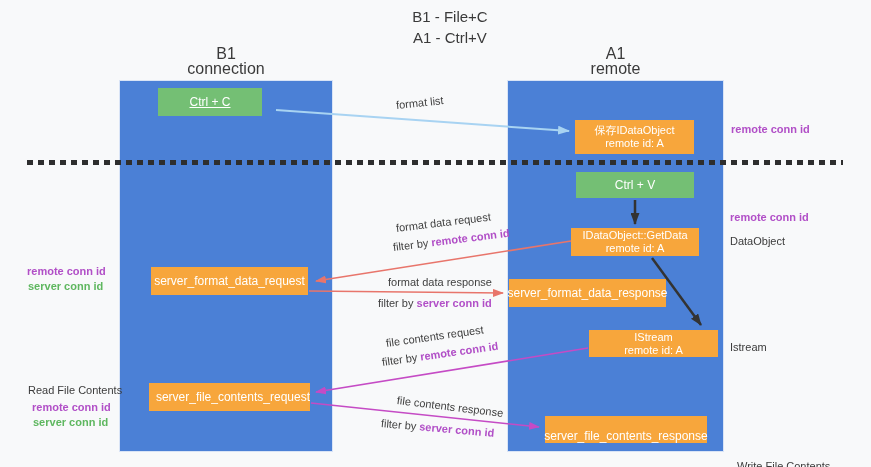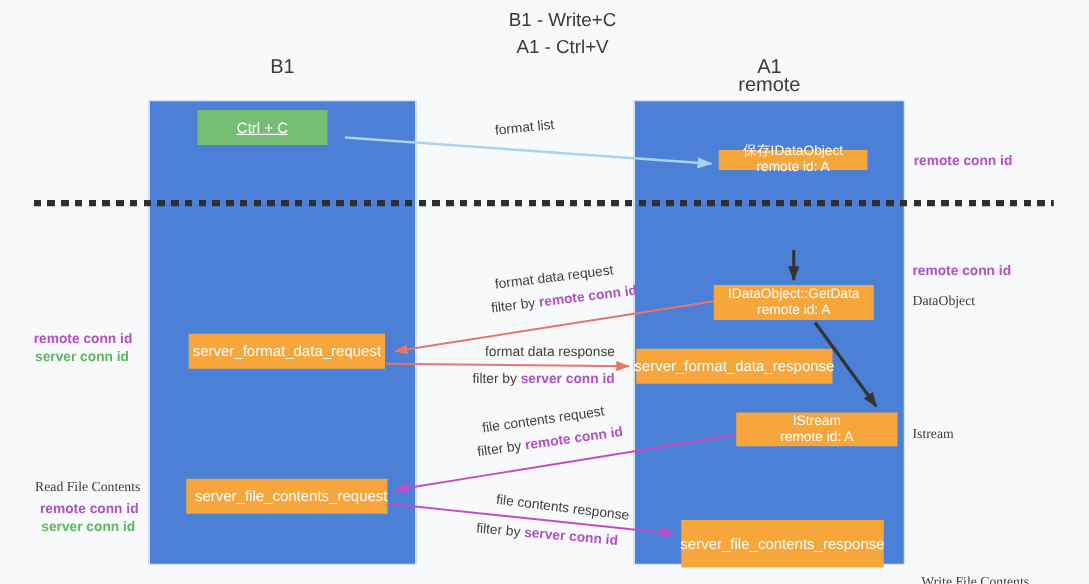--- a/index.html
+++ b/index.html
@@ -55,56 +55,60 @@
     color:#3f3f3f;
     white-space:nowrap;
     transform-origin:left center;
   }
   .annot{
     font-size:11px;
     white-space:nowrap;
   }
   .annot.purple{color:#b14fc7;font-weight:bold;}
   .annot.greent{color:#5eb75f;font-weight:bold;}
-  .annot.dark{color:#3b3b3b;font-family:Liberation Serif, serif;}
+  .annot.dark{color:#3b3b3b;}
   .flt-purple{color:#b14fc7;font-weight:bold;}
   svg.arrows{position:absolute;left:0;top:0;pointer-events:none;}
 </style>
 </head>
 <body>
 
 <div class="canvas">
 
   <div class="abs title" style="left:330px;top:6px;width:240px;">
-    <div>B1 - Write+C</div>
+    <div>B1 - File+C</div>
     <div>A1 - Ctrl+V</div>
   </div>
 
   <div class="abs col-header" style="left:119px;top:46px;width:214px;">
     <div>B1</div>
+    <div>connection</div>
   </div>
   <div class="abs col-header" style="left:507px;top:46px;width:217px;">
     <div>A1</div>
     <div>remote</div>
   </div>
 
   <div class="abs lifeline" style="left:119px;top:80px;width:214px;height:372px;"></div>
   <div class="abs lifeline" style="left:507px;top:80px;width:217px;height:372px;"></div>
 
   <div class="abs dashed-sep" style="left:27px;top:160px;width:816px;"></div>
 
   <div class="abs node green" style="left:158px;top:88px;width:104px;height:28px;text-decoration:underline;">
     <div>Ctrl + C</div>
   </div>
 
-  <div class="abs node orange two-line" style="left:575px;top:120px;width:119px;height:16px;">
+  <div class="abs node orange two-line" style="left:575px;top:120px;width:119px;height:34px;">
     <div>保存IDataObject</div>
     <div>remote id: A</div>
   </div>
 
+  <div class="abs node green" style="left:576px;top:172px;width:118px;height:26px;">
+    <div>Ctrl + V</div>
+  </div>
 
   <div class="abs node orange two-line" style="left:571px;top:228px;width:128px;height:28px;">
     <div>IDataObject::GetData</div>
     <div>remote id: A</div>
   </div>
 
   <div class="abs node orange" style="left:151px;top:267px;width:157px;height:28px;">
     <div>server_format_data_request</div>
   </div>
 
@@ -114,21 +118,21 @@
 
   <div class="abs node orange two-line" style="left:589px;top:330px;width:129px;height:27px;">
     <div>IStream</div>
     <div>remote id: A</div>
   </div>
 
   <div class="abs node orange" style="left:149px;top:383px;width:161px;height:28px;align-items:flex-end;">
     <div>server_file_contents_request</div>
   </div>
 
-  <div class="abs node orange" style="left:545px;top:416px;width:162px;height:38px;">
+  <div class="abs node orange" style="left:545px;top:416px;width:162px;height:27px;justify-content:flex-end;">
     <div>server_file_contents_response</div>
   </div>
 
   <svg class="arrows" width="871" height="467" viewBox="0 0 871 467">
     <defs>
       <marker id="mblue" markerWidth="12" markerHeight="9" refX="11" refY="4.5" orient="auto" markerUnits="userSpaceOnUse">
         <path d="M0,0 L12,4.5 L0,9 z" fill="#a8d3f2"></path>
       </marker>
       <marker id="mblack" markerWidth="12" markerHeight="9" refX="11" refY="4.5" orient="auto" markerUnits="userSpaceOnUse">
         <path d="M0,0 L12,4.5 L0,9 z" fill="#333333"></path>

